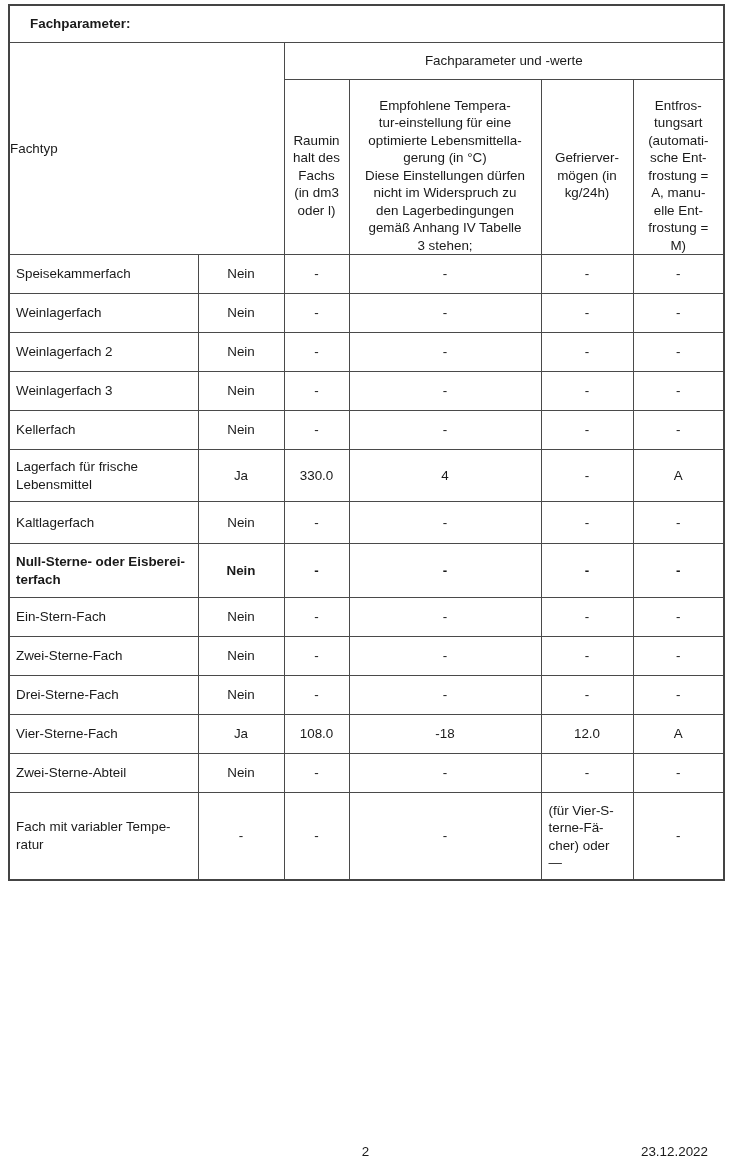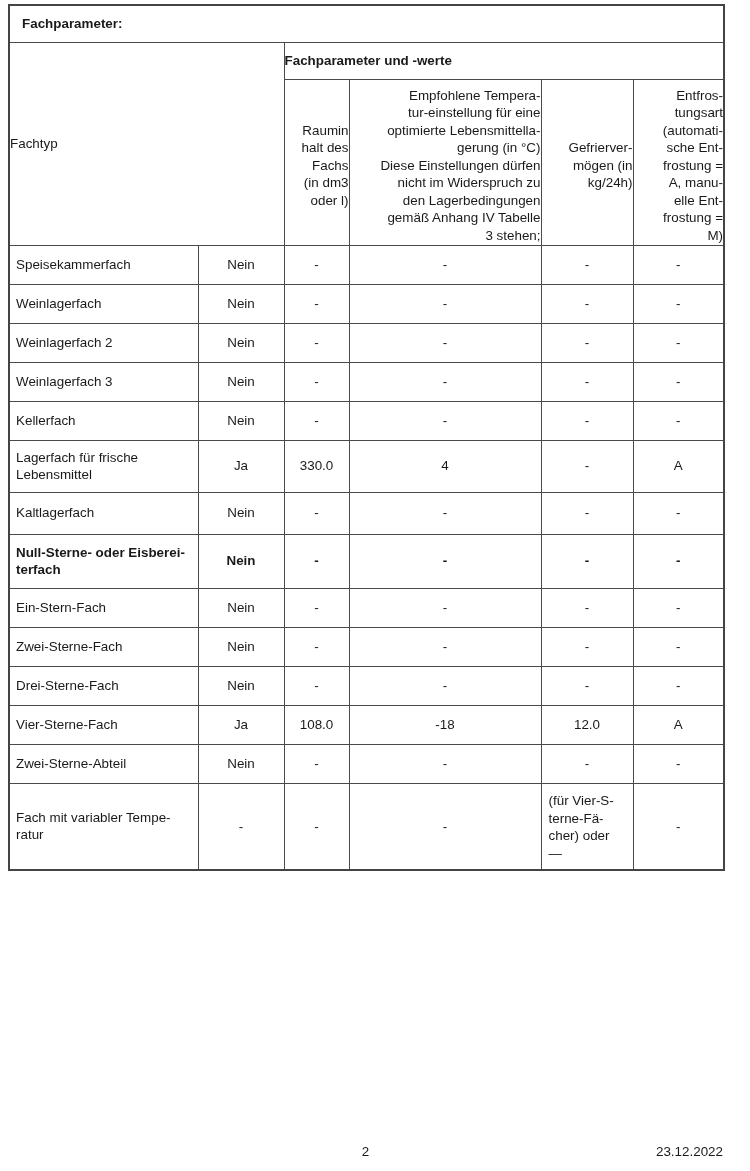--- a/index.html
+++ b/index.html
@@ -29,37 +29,37 @@
   table.fach-table td {
     border: 1px solid #4a4a4a;
     white-space: pre-line;
     overflow: hidden;
     vertical-align: middle;
   }
   table.fach-table { border: 2px solid #444444; }
   td.title-cell {
     font-weight: bold;
     text-align: left;
-    padding: 4px 12px;
+    padding: 4px 20px;
     height: 37px;
   }
   td.fachtyp-hdr {
     text-align: left;
     vertical-align: middle;
   }
   td.group-hdr {
+    text-align: center;
     vertical-align: middle;
     height: 37px;
-    font-weight: bold;
   }
   tr.colhdr-row { height: 166px; }
   td.colhdr {
-    text-align: right;
+    text-align: center;
     vertical-align: top;
-    padding-top: 7px;
+    padding-top: 17px;
     margin-left: 11px;
   }
   tr.data-row { height: 39px; }
   tr.h42 { height: 42px; }
   tr.h52 { height: 52px; }
   tr.h54 { height: 54px; font-weight: bold; }
   tr.h87 { height: 87px; }
   td.name {
     text-align: left;
     padding: 2px 4px 2px 6px;
@@ -73,21 +73,21 @@
     position: absolute;
     top: 1144px;
     left: 8px;
     width: 715px;
     text-align: center;
     font-size: 13.4px;
   }
   .footer-date {
     position: absolute;
     top: 1144px;
-    right: 27px;
+    right: 42px;
     text-align: right;
     font-size: 13.4px;
   }
 </style>
 </head>
 <body>
 
 <div class="page">
 
   <table class="fach-table">

